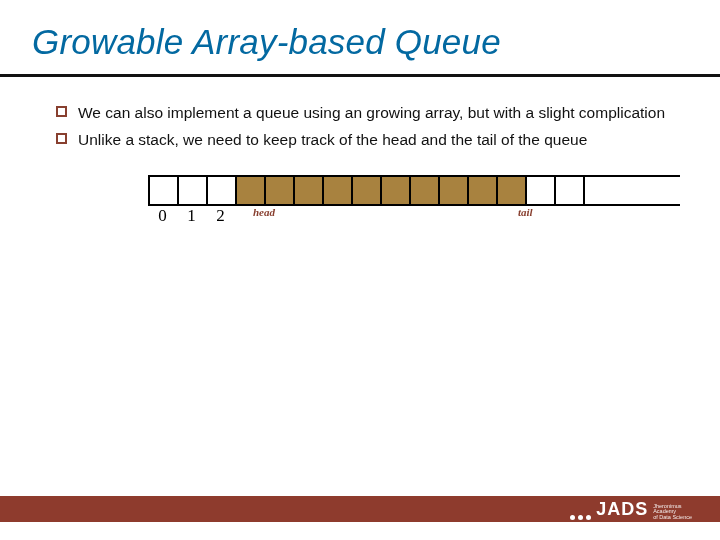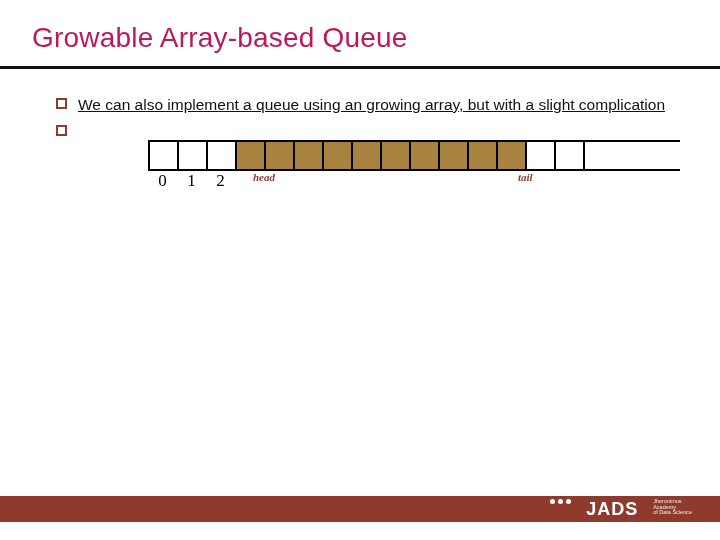--- a/index.html
+++ b/index.html
@@ -8,37 +8,37 @@
     height: 540px;
     background: #ffffff;
     font-family: Arial, Helvetica, sans-serif;
     position: relative;
     overflow: hidden;
   }
   .title-area {
     padding: 22px 0 8px 32px;
   }
   .title {
-    font-size: 28px;
+    font-size: 35px;
     font-weight: 400;
-    color: #be185d;
+    color: #0369a1;
     letter-spacing: 0.2px;
+    font-style: italic;
   }
   .title-rule {
     border: none;
     border-top: 3px solid #111;
     margin: 4px 0 0 0;
     width: 100%;
   }
   .content {
     padding: 26px 40px 0 56px;
     font-size: 15.5px;
     color: #111;
     line-height: 1.35;
-    text-decoration: underline;
   }
   .bullet-item {
     position: relative;
     margin-bottom: 6px;
     padding-left: 22px;
   }
   .bullet-marker {
     position: absolute;
     left: 0;
     top: 3px;
@@ -94,22 +94,22 @@
     bottom: 18px;
     width: 720px;
     height: 26px;
     background: #8e3b2d;
   }
   .logo {
     position: absolute;
     right: 28px;
     bottom: 20px;
     display: flex;
-    align-items: flex-start;
-    gap: 15px;
+    align-items: flex-end;
+    gap: 5px;
     color: #fff;
     font-weight: 700;
     font-size: 18px;
     letter-spacing: 1px;
   }
   .logo-dots {
     display: flex;
     gap: 3px;
   }
   .logo-dot {
@@ -133,20 +133,21 @@
 <hr class="title-rule">
 
 <div class="content">
 
   <div class="bullet-item">
     <span class="bullet-marker"></span>
     <span>We can also implement a queue using an growing array, but with a slight complication</span>
   </div>
   <div class="bullet-item">
     <span class="bullet-marker"></span>
+    <span>Unlike a stack, we need to keep track of the head and the tail of the queue</span>
   </div>
 
 
   <div class="diagram-wrap">
     <div class="array" id="array-cells">
         <div class="cell empty"></div>
         <div class="cell empty"></div>
         <div class="cell empty"></div>
         <div class="cell filled"></div>
         <div class="cell filled"></div>

